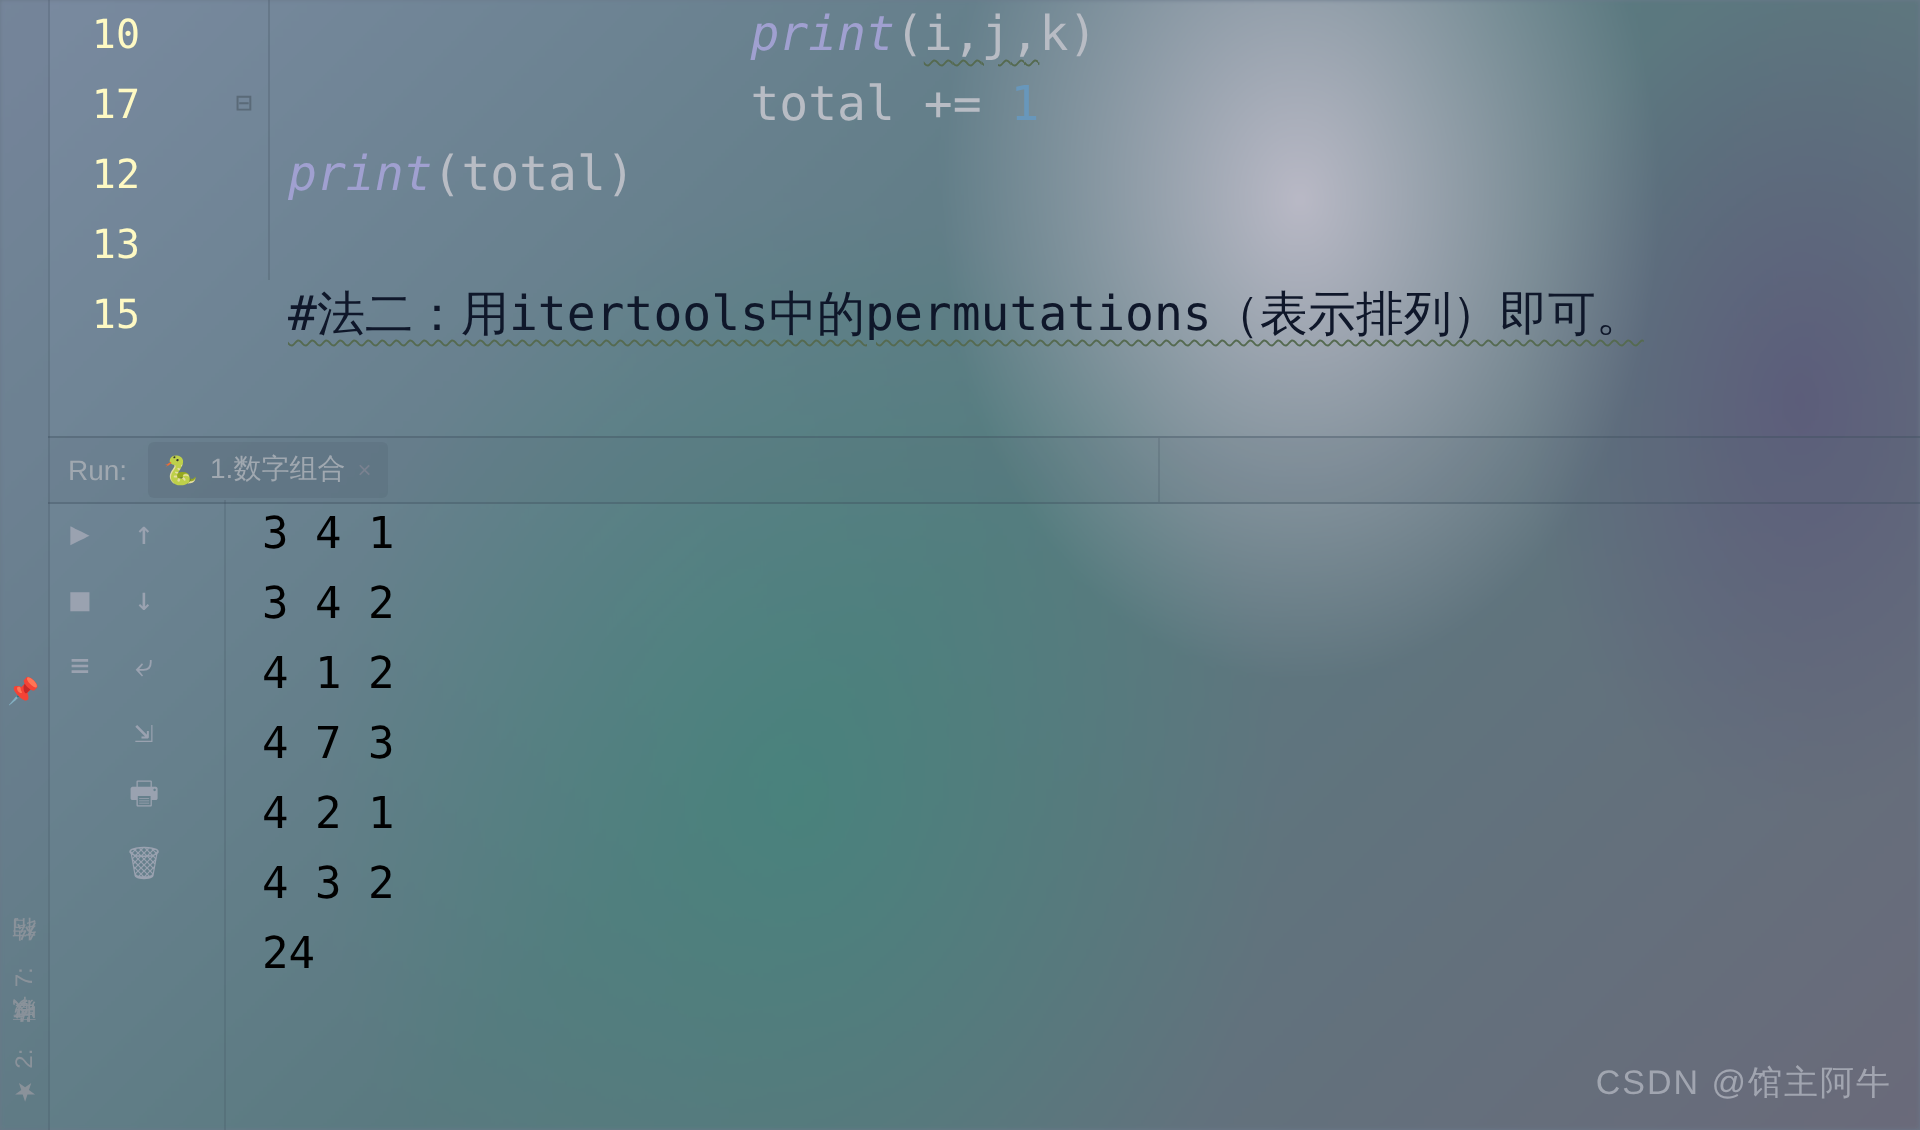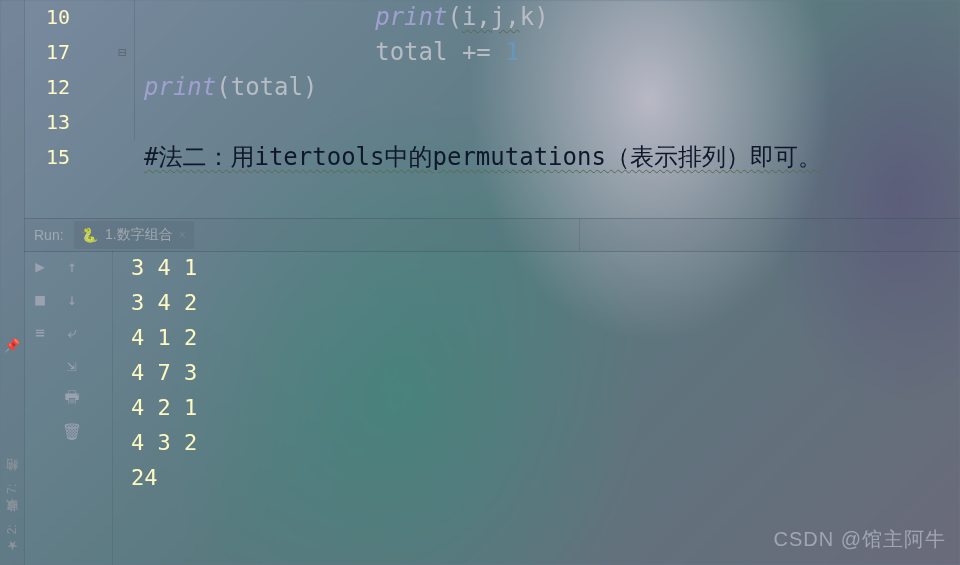--- a/index.html
+++ b/index.html
@@ -44,33 +44,33 @@
   .runhdr .drag{margin-left:auto;width:380px;height:100%;border-left:1px solid #3a4a5a33;}
   .runbody{position:absolute;left:0;top:32px;right:0;bottom:0;}
   .toolcol{position:absolute;left:0;top:0;width:64px;bottom:0;
     display:flex;flex-direction:column;}
   .toolcol .row{display:flex;height:33px;align-items:center;justify-content:space-around;}
   .toolcol .ico{width:26px;height:26px;display:flex;align-items:center;justify-content:center;
     font-size:16px;cursor:pointer;color:#9aa2b0;}
   .green{color:#4caf50;}
   .grey{color:#7a8290;}
   .output{position:absolute;left:88px;top:0;right:0;bottom:0;
-    font-size:22px;line-height:35px;color:#fef9c3;white-space:pre;
+    font-size:22px;line-height:35px;color:#000000;white-space:pre;
     border-left:1px solid #3a4a5a33;}
   .output .ol{height:35px;padding-left:18px;}
   
   .leftbar{left:0;top:0;width:24px;height:565px;background:#5a6a7a22;
     border-right:1px solid #3a4a5a33;display:flex;flex-direction:column;
     align-items:center;font-size:12px;color:#8a929a;font-family:sans-serif;}
   .leftbar .vtab{writing-mode:vertical-rl;transform:rotate(180deg);
     padding:6px 0;margin-top:auto;display:flex;align-items:center;gap:4px;}
   .leftbar .vtab+.vtab{margin-top:0;}
   .leftbar .sico{font-size:13px;}
   .leftbar .pin{margin-top:338px;}
-  .watermark{right:14px;bottom:12px;color:#c8ccd499;font-size:20px;
+  .watermark{right:14px;bottom:12px;color:#c8ccd499;font-size:17px;
     font-family:sans-serif;letter-spacing:1px;text-align:right;}
 </style>
 </head>
 <body>
 
 <div class="bg"></div>
 
 <div class="leftbar">
   <span class="sico pin">📌</span>
   <div class="vtab">

